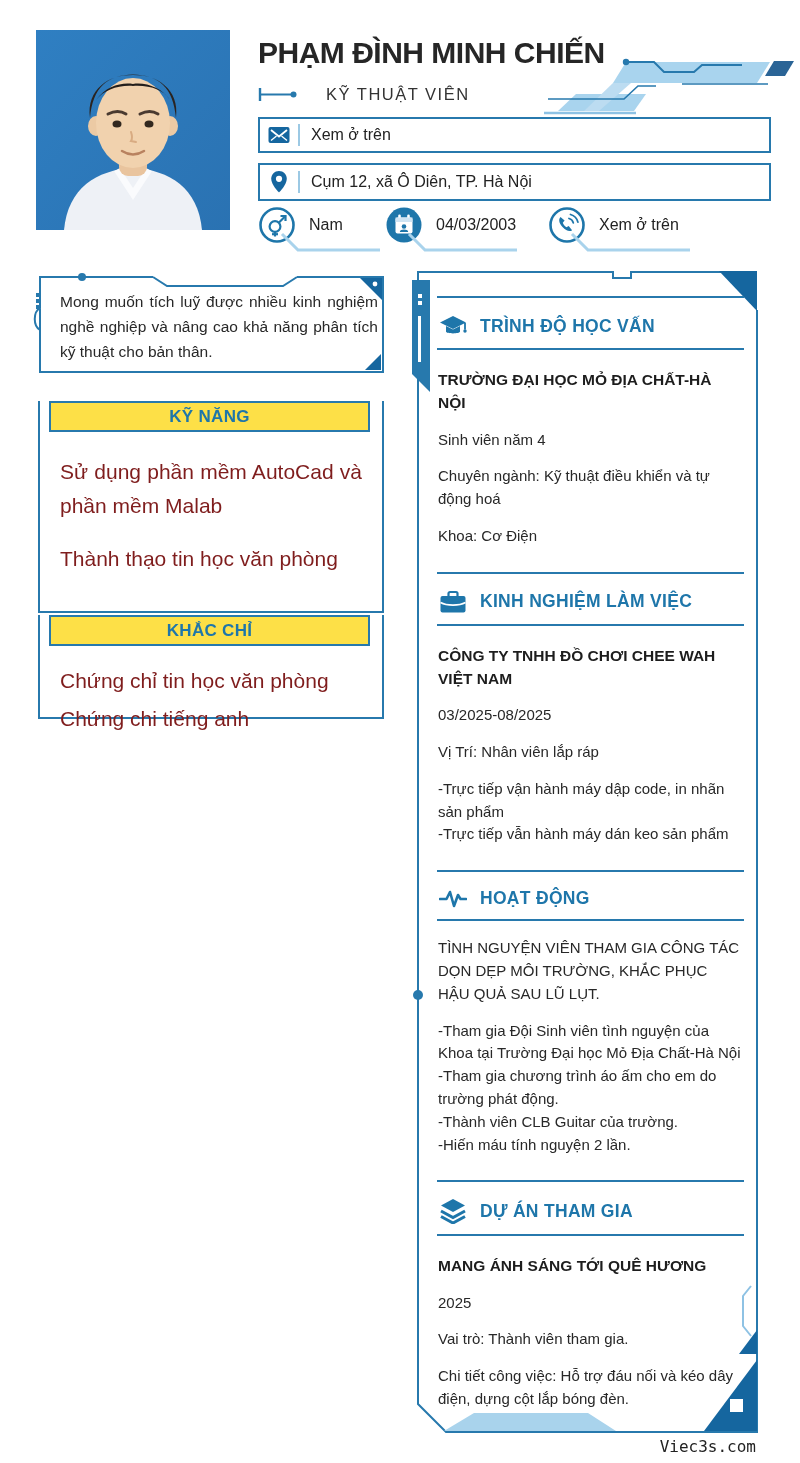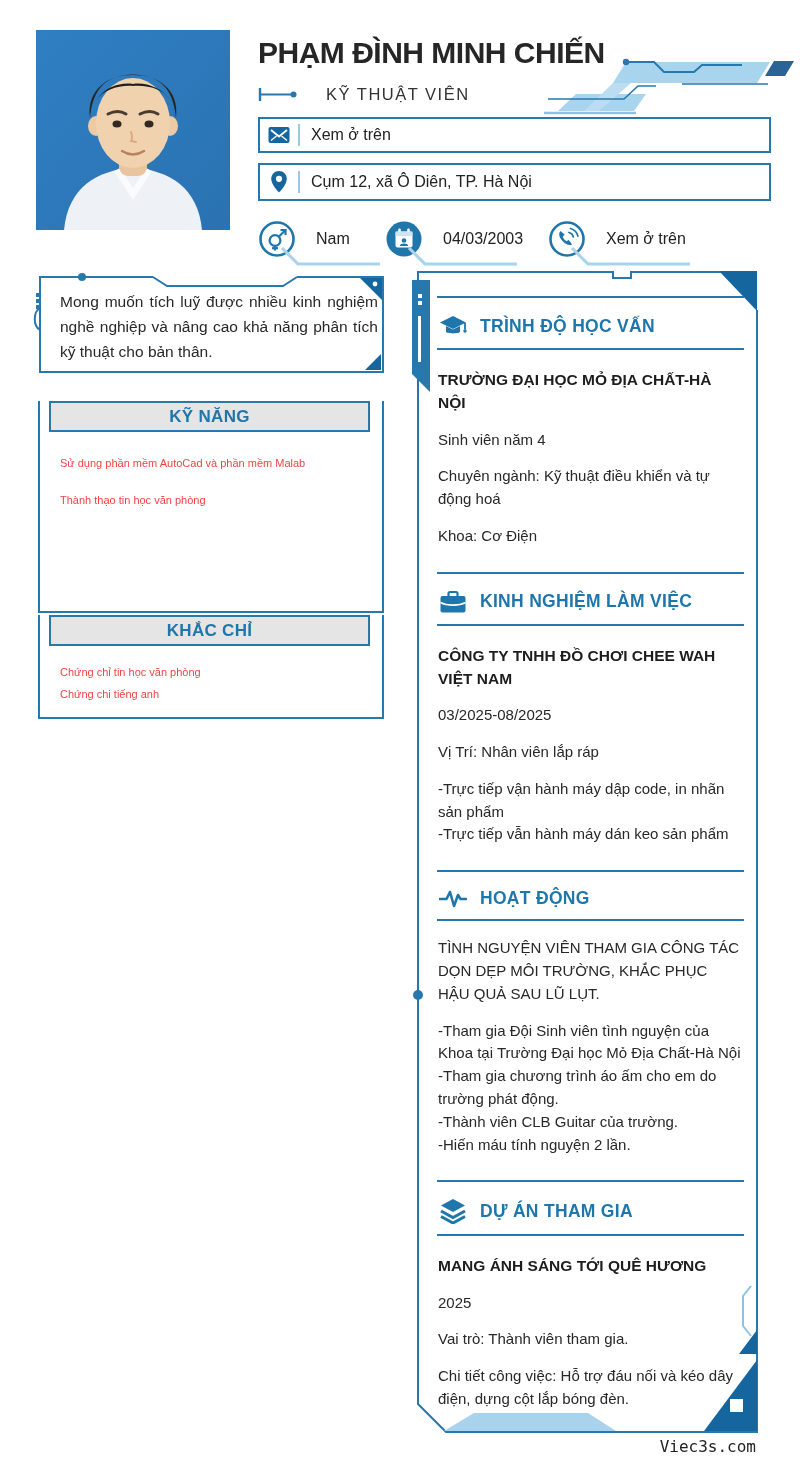--- a/index.html
+++ b/index.html
@@ -15,36 +15,36 @@
   .circuit { position:absolute; left:536px; top:56px; }
 
   .hfield { position:absolute; left:258px; width:513px; height:36px; border:2px solid #2779ad; display:flex; align-items:center; background:#fff; }
   .hfield .ic { width:38px; display:flex; justify-content:center; align-items:center; }
   .hfield .sep { width:2px; height:22px; background:#9cc9e4; margin-right:11px; }
   .hfield .val { font-size:16px; color:#222; }
   .f-email { top:117px; }
   .f-addr  { top:163px; height:38px; }
 
   .contact-row { position:absolute; left:258px; top:206px; width:540px; height:52px; }
-  .contact-item { position:absolute; top:14px; display:flex; align-items:center; gap:20px; }
+  .contact-item { position:absolute; top:0; display:flex; align-items:center; gap:13px; }
   .contact-item .lbl { font-size:16px; color:#222; }
   .c-underline { position:absolute; left:10px; top:26px; }
 
   
   .objective { position:absolute; left:30px; top:269px; width:360px; height:112px; }
   .objective .frame { position:absolute; inset:0; }
   .objective .txt { position:absolute; left:30px; top:21px; width:318px; font-size:15.5px; line-height:1.6; text-align:justify; color:#282828; }
 
   .lbox { position:absolute; left:38px; width:346px; border:2px solid #2779ad; border-top:none; background:#fff; }
   .lbox-skills { top:401px; height:212px; }
   .lbox-certs  { top:615px; height:104px; }
-  .lbox-head { margin:0 12px 0 9px; border:2px solid #2779ad; height:31px; display:flex; align-items:center; justify-content:center; background:#e5e5e5; }
+  .lbox-head { margin:0 12px 0 9px; border:2px solid #2779ad; height:31px; display:flex; align-items:center; justify-content:center; background:#fde047; }
   .lbox-head span { font-size:17px; font-weight:bold; color:#1e76aa; letter-spacing:.3px; }
   .lbox-body { padding:4px 20px 0; }
-  .lbox-body p { margin-top:19px; font-size:11px; line-height:1.62; text-align:justify; color:#ef4444; }
+  .lbox-body p { margin-top:19px; font-size:21px; line-height:1.62; text-align:justify; color:#7f1d1d; }
   .lbox-certs .lbox-body p { margin-top:14px; text-align:left; }
   .lbox-certs .lbox-body p + p { margin-top:4px; }
 
   
   .panel { position:absolute; left:410px; top:268px; width:352px; height:1180px; }
   .panel-frame { position:absolute; inset:0; }
   .panel-content { position:absolute; left:27px; top:22px; right:18px; }
   .sec { margin-top:6px; }
   .sec-rule { border-top:2px solid #2779ad; }
   .sec-head { display:flex; align-items:center; gap:13px; padding:16px 2px 10px; }

